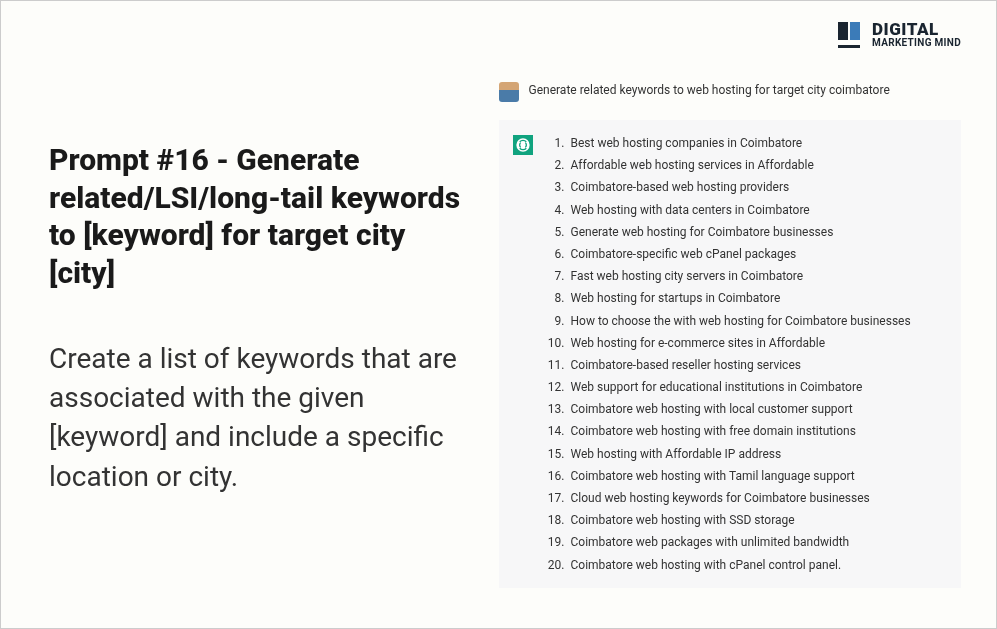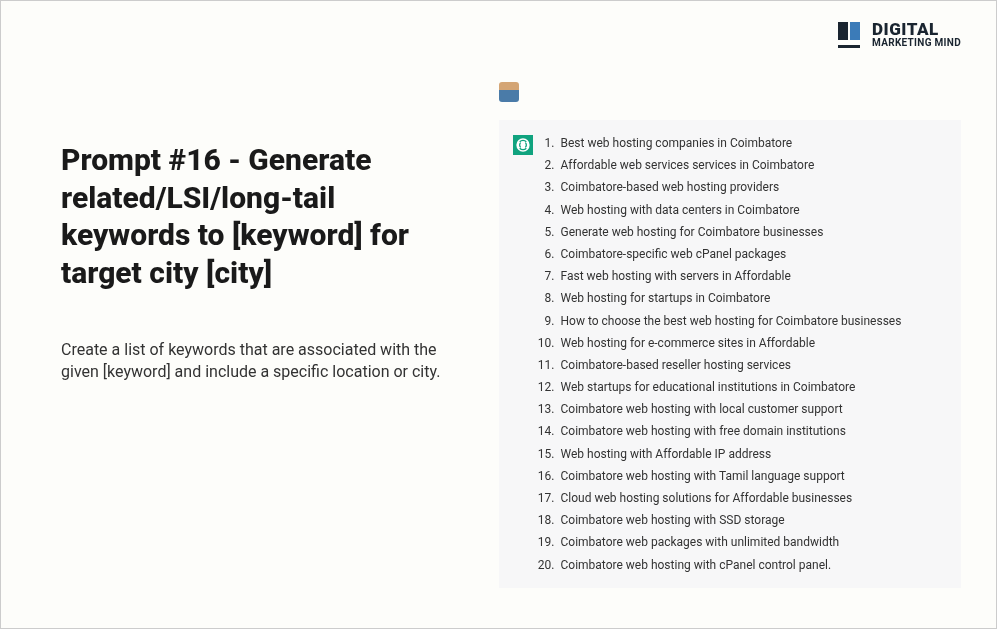--- a/index.html
+++ b/index.html
@@ -66,31 +66,31 @@
       color: #1a2530;
       letter-spacing: 0.3px;
     }
     .content-wrapper {
       display: flex;
       height: 100%;
       padding-top: 80px;
     }
     .left-panel {
       width: 50%;
-      padding: 60px 30px 0 60px;
+      padding: 60px 30px 0 48px;
     }
     .main-heading {
       font-size: 30px;
       font-weight: 800;
       color: #1a1a1a;
       line-height: 1.25;
       margin-bottom: 48px;
     }
     .description {
-      font-size: 16px;
+      font-size: 28px;
       color: #333;
       line-height: 1.4;
       font-weight: 400;
     }
     .right-panel {
       width: 50%;
       padding: 0 35px 0 0;
     }
     .prompt-bubble {
       display: flex;
@@ -109,20 +109,21 @@
     }
     .prompt-text {
       font-size: 12px;
       color: #333;
       padding-top: 2px;
     }
     .response-panel {
       background: #f7f7f8;
       padding: 12px 14px;
       display: flex;
+      gap: 10px;
     }
     .chatgpt-icon {
       width: 20px;
       height: 20px;
       background: #10a37f;
       flex-shrink: 0;
       display: flex;
       align-items: center;
       justify-content: center;
       margin-top: 3px;
@@ -169,79 +170,80 @@
 
 <div class="content-wrapper">
   <div class="left-panel">
     <h1 class="main-heading">Prompt #16 - Generate related/LSI/long-tail keywords to [keyword] for target city [city]</h1>
     <p class="description">Create a list of keywords that are associated with the given [keyword] and include a specific location or city.</p>
   </div>
 
   <div class="right-panel">
     <div class="prompt-bubble">
       <div class="avatar"></div>
+      <div class="prompt-text">Generate related keywords to web hosting for target city coimbatore</div>
     </div>
 
     <div class="response-panel">
       <div class="chatgpt-icon">
         <svg viewBox="0 0 24 24" fill="white">
           <path d="M12 2a10 10 0 1 0 10 10A10 10 0 0 0 12 2zm0 2a8 8 0 0 1 5.66 2.34l-1.42 1.42A6 6 0 0 0 12 6a6 6 0 0 0-4.24 1.76L6.34 6.34A8 8 0 0 1 12 4zm-6 8a6 6 0 0 1 1.76-4.24l1.42 1.42A4 4 0 0 0 8 12a4 4 0 0 0 1.18 2.82l-1.42 1.42A6 6 0 0 1 6 12zm6 8a8 8 0 0 1-5.66-2.34l1.42-1.42A6 6 0 0 0 12 18a6 6 0 0 0 4.24-1.76l1.42 1.42A8 8 0 0 1 12 20zm6-8a6 6 0 0 1-1.76 4.24l-1.42-1.42A4 4 0 0 0 16 12a4 4 0 0 0-1.18-2.82l1.42-1.42A6 6 0 0 1 18 12z"></path>
         </svg>
       </div>
       <ol class="keyword-list">
         <li>
             <span>Best web hosting companies in Coimbatore</span>
           </li>
         <li>
-            <span>Affordable web services services in Coimbatore</span>
+            <span>Affordable web hosting services in Affordable</span>
           </li>
         <li>
             <span>Coimbatore-based web hosting providers</span>
           </li>
         <li>
             <span>Web hosting with data centers in Coimbatore</span>
           </li>
         <li>
             <span>Generate web hosting for Coimbatore businesses</span>
           </li>
         <li>
             <span>Coimbatore-specific web cPanel packages</span>
           </li>
         <li>
-            <span>Fast web hosting with servers in Affordable</span>
+            <span>Fast web hosting city servers in Coimbatore</span>
           </li>
         <li>
             <span>Web hosting for startups in Coimbatore</span>
           </li>
         <li>
-            <span>How to choose the best web hosting for Coimbatore businesses</span>
+            <span>How to choose the with web hosting for Coimbatore businesses</span>
           </li>
         <li>
             <span>Web hosting for e-commerce sites in Affordable</span>
           </li>
         <li>
             <span>Coimbatore-based reseller hosting services</span>
           </li>
         <li>
-            <span>Web startups for educational institutions in Coimbatore</span>
+            <span>Web support for educational institutions in Coimbatore</span>
           </li>
         <li>
             <span>Coimbatore web hosting with local customer support</span>
           </li>
         <li>
             <span>Coimbatore web hosting with free domain institutions</span>
           </li>
         <li>
             <span>Web hosting with Affordable IP address</span>
           </li>
         <li>
             <span>Coimbatore web hosting with Tamil language support</span>
           </li>
         <li>
-            <span>Cloud web hosting solutions for Affordable businesses</span>
+            <span>Cloud web hosting keywords for Coimbatore businesses</span>
           </li>
         <li>
             <span>Coimbatore web hosting with SSD storage</span>
           </li>
         <li>
             <span>Coimbatore web packages with unlimited bandwidth</span>
           </li>
         <li>
             <span>Coimbatore web hosting with cPanel control panel.</span>
           </li>

